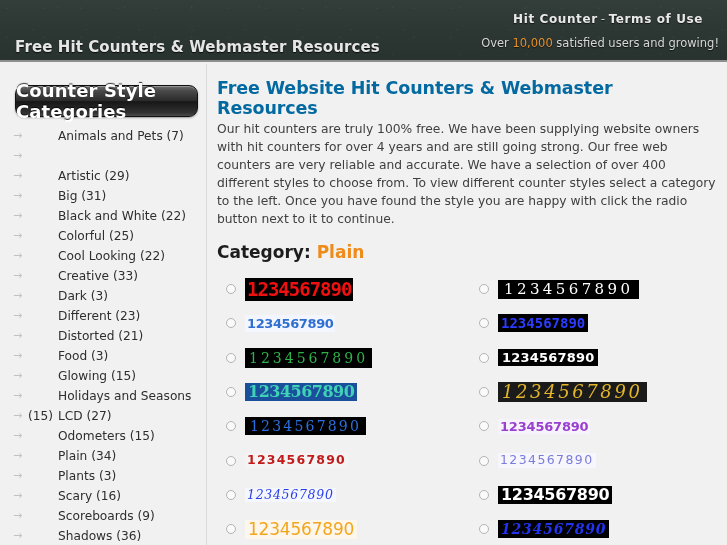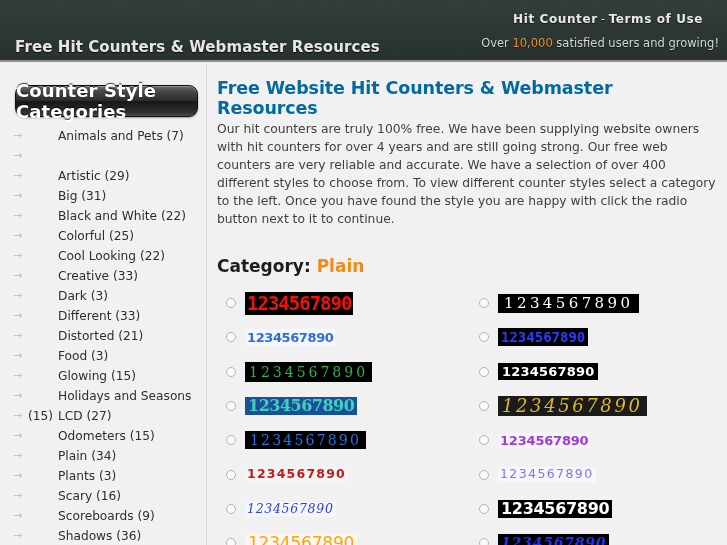--- a/index.html
+++ b/index.html
@@ -141,21 +141,21 @@
   #main h1 {
     margin: 0 0 2px 0;
     font-size: 17.5px; font-weight: bold; color: #0369a1;
     letter-spacing: -0.1px;
   }
   #main p.intro {
     margin: 0; font-size: 12.3px; line-height: 18px;
     color: #404040;
   }
   #main h2.category {
-    margin: 28px 0 10px 0;
+    margin: 14px 0 10px 0;
     font-size: 17px; font-weight: bold; color: #1d1d1d;
   }
   #main h2.category .catname { color: #ef8b18; }
 
   
   #styles {
     position: relative;
     width: 507px;
   }
   .style-row {
@@ -250,21 +250,21 @@
       <ul id="cat-list">
         <li><span class="arrow">→</span><a href="#">Animals and Pets (7)</a></li>
         <li><span class="arrow">→</span></li>
         <li><span class="arrow">→</span><a href="#">Artistic (29)</a></li>
         <li><span class="arrow">→</span><a href="#">Big (31)</a></li>
         <li><span class="arrow">→</span><a href="#">Black and White (22)</a></li>
         <li><span class="arrow">→</span><a href="#">Colorful (25)</a></li>
         <li><span class="arrow">→</span><a href="#">Cool Looking (22)</a></li>
         <li><span class="arrow">→</span><a href="#">Creative (33)</a></li>
         <li><span class="arrow">→</span><a href="#">Dark (3)</a></li>
-        <li><span class="arrow">→</span><a href="#">Different (33)</a></li>
+        <li><span class="arrow">→</span><a href="#">Different (23)</a></li>
         <li><span class="arrow">→</span><a href="#">Distorted (21)</a></li>
         <li><span class="arrow">→</span><a href="#">Food (3)</a></li>
         <li><span class="arrow">→</span><a href="#">Glowing (15)</a></li>
         <li><span class="arrow">→</span><a href="#">Holidays and Seasons (15)</a></li>
         <li><span class="arrow">→</span><a href="#">LCD (27)</a></li>
         <li><span class="arrow">→</span><a href="#">Odometers (15)</a></li>
         <li><span class="arrow">→</span><a href="#">Plain (34)</a></li>
         <li><span class="arrow">→</span><a href="#">Plants (3)</a></li>
         <li><span class="arrow">→</span><a href="#">Scary (16)</a></li>
         <li><span class="arrow">→</span><a href="#">Scoreboards (9)</a></li>

